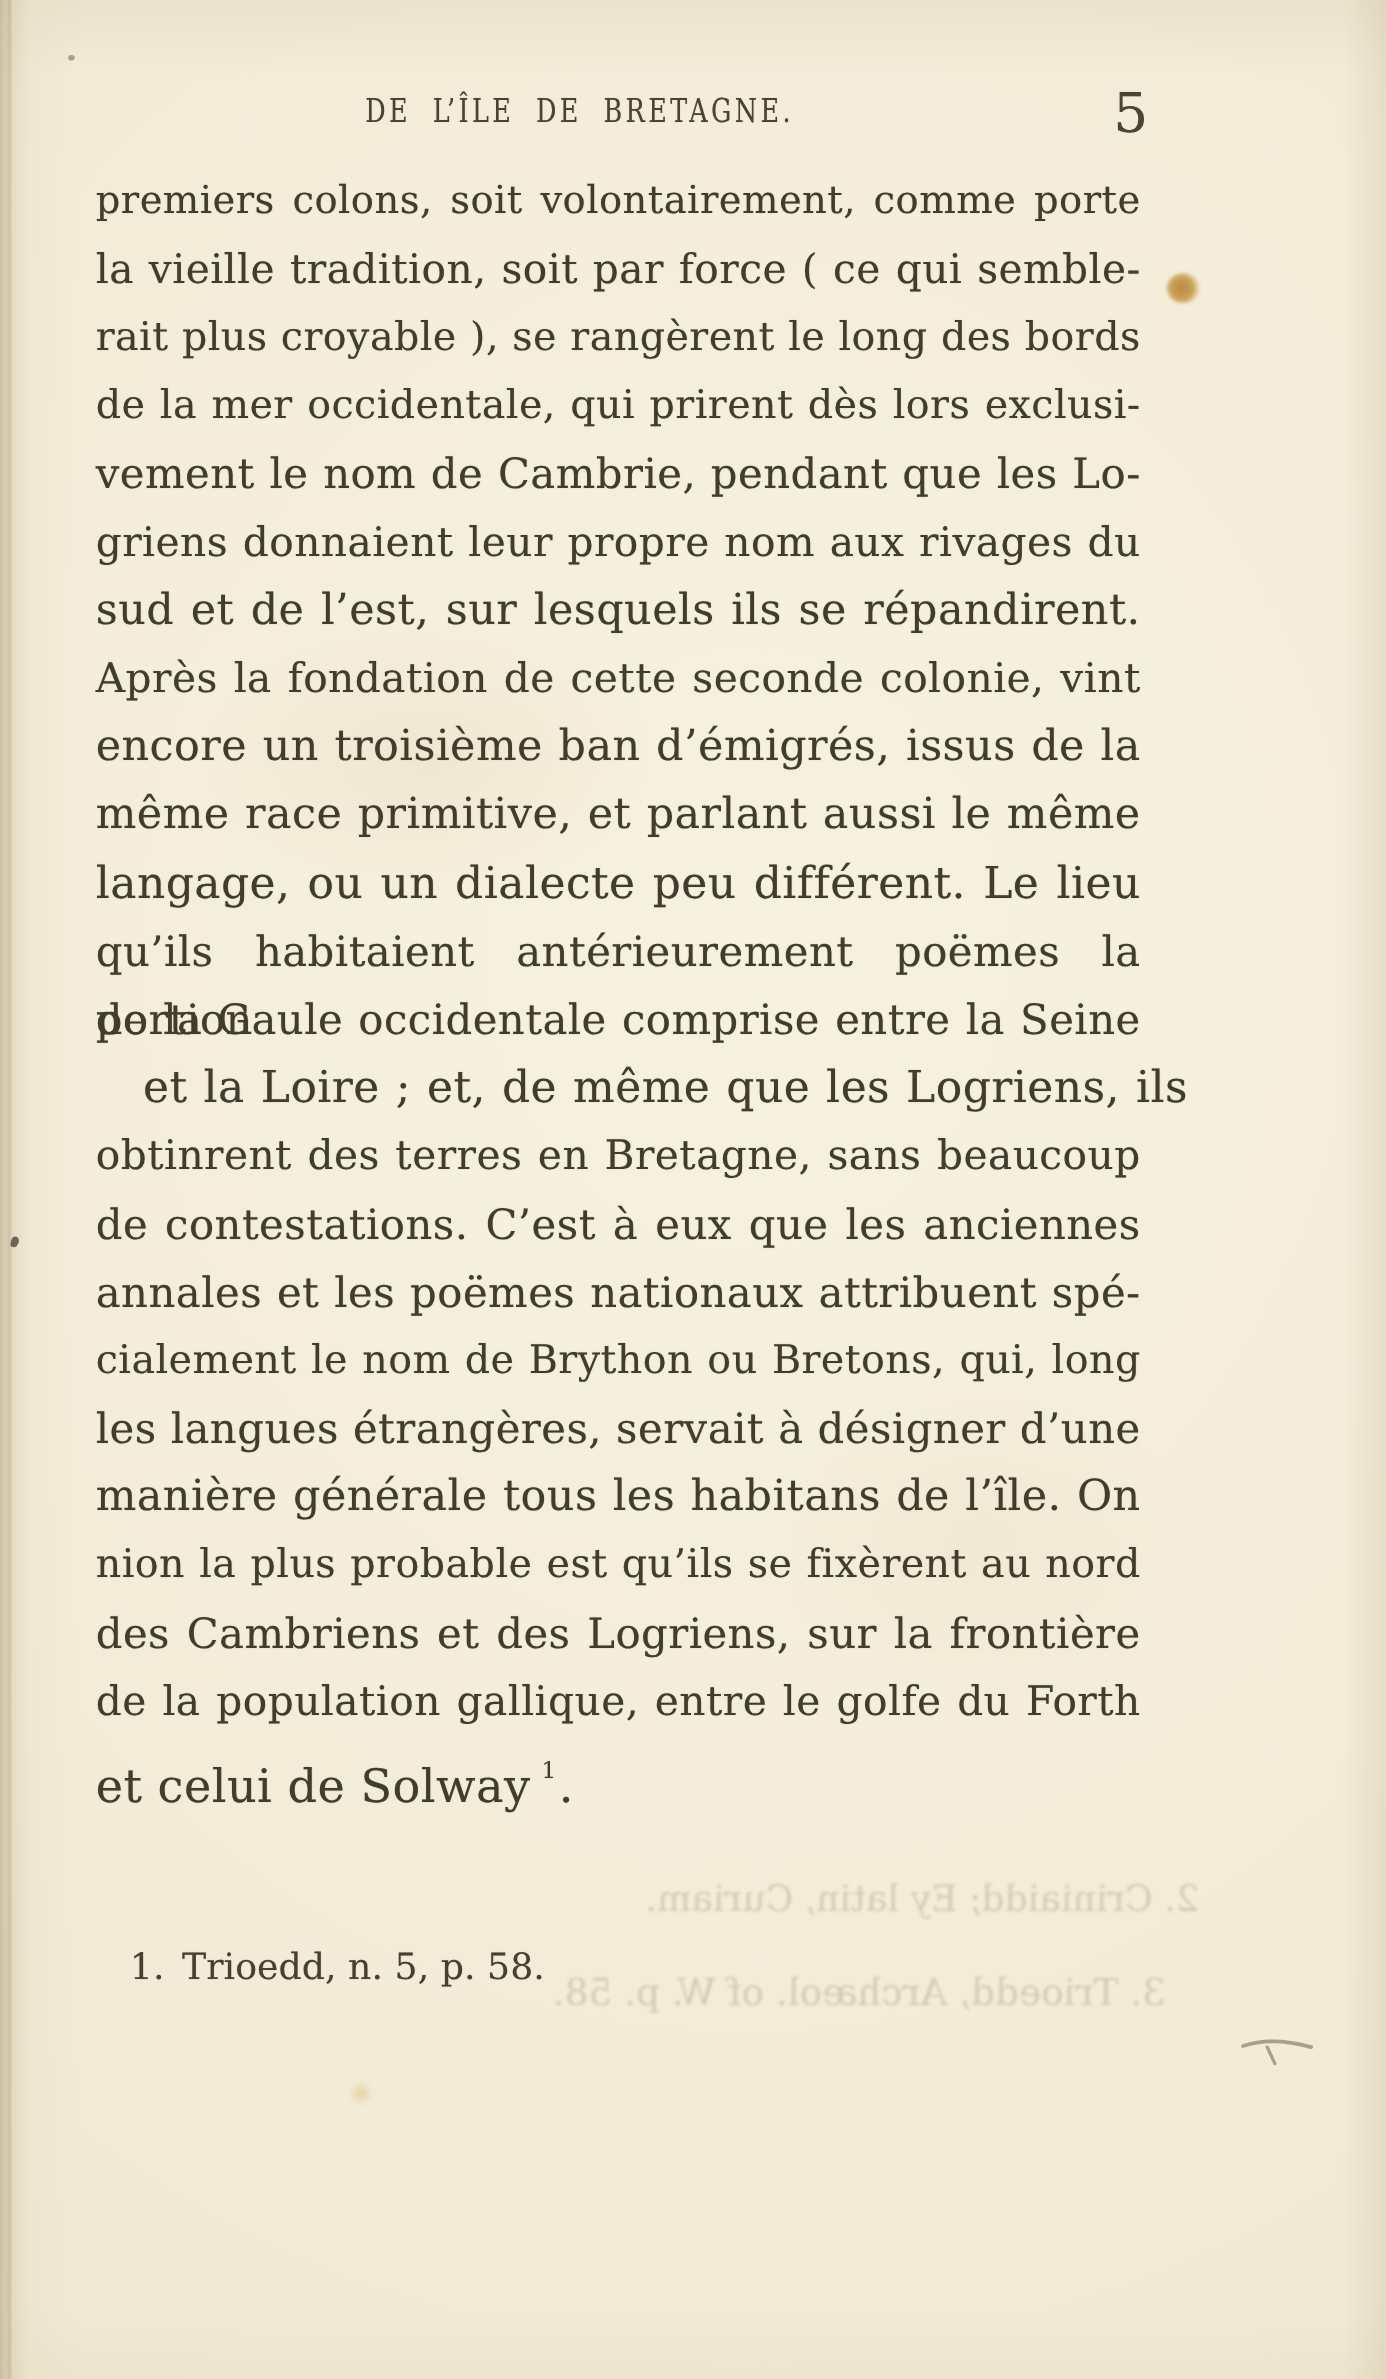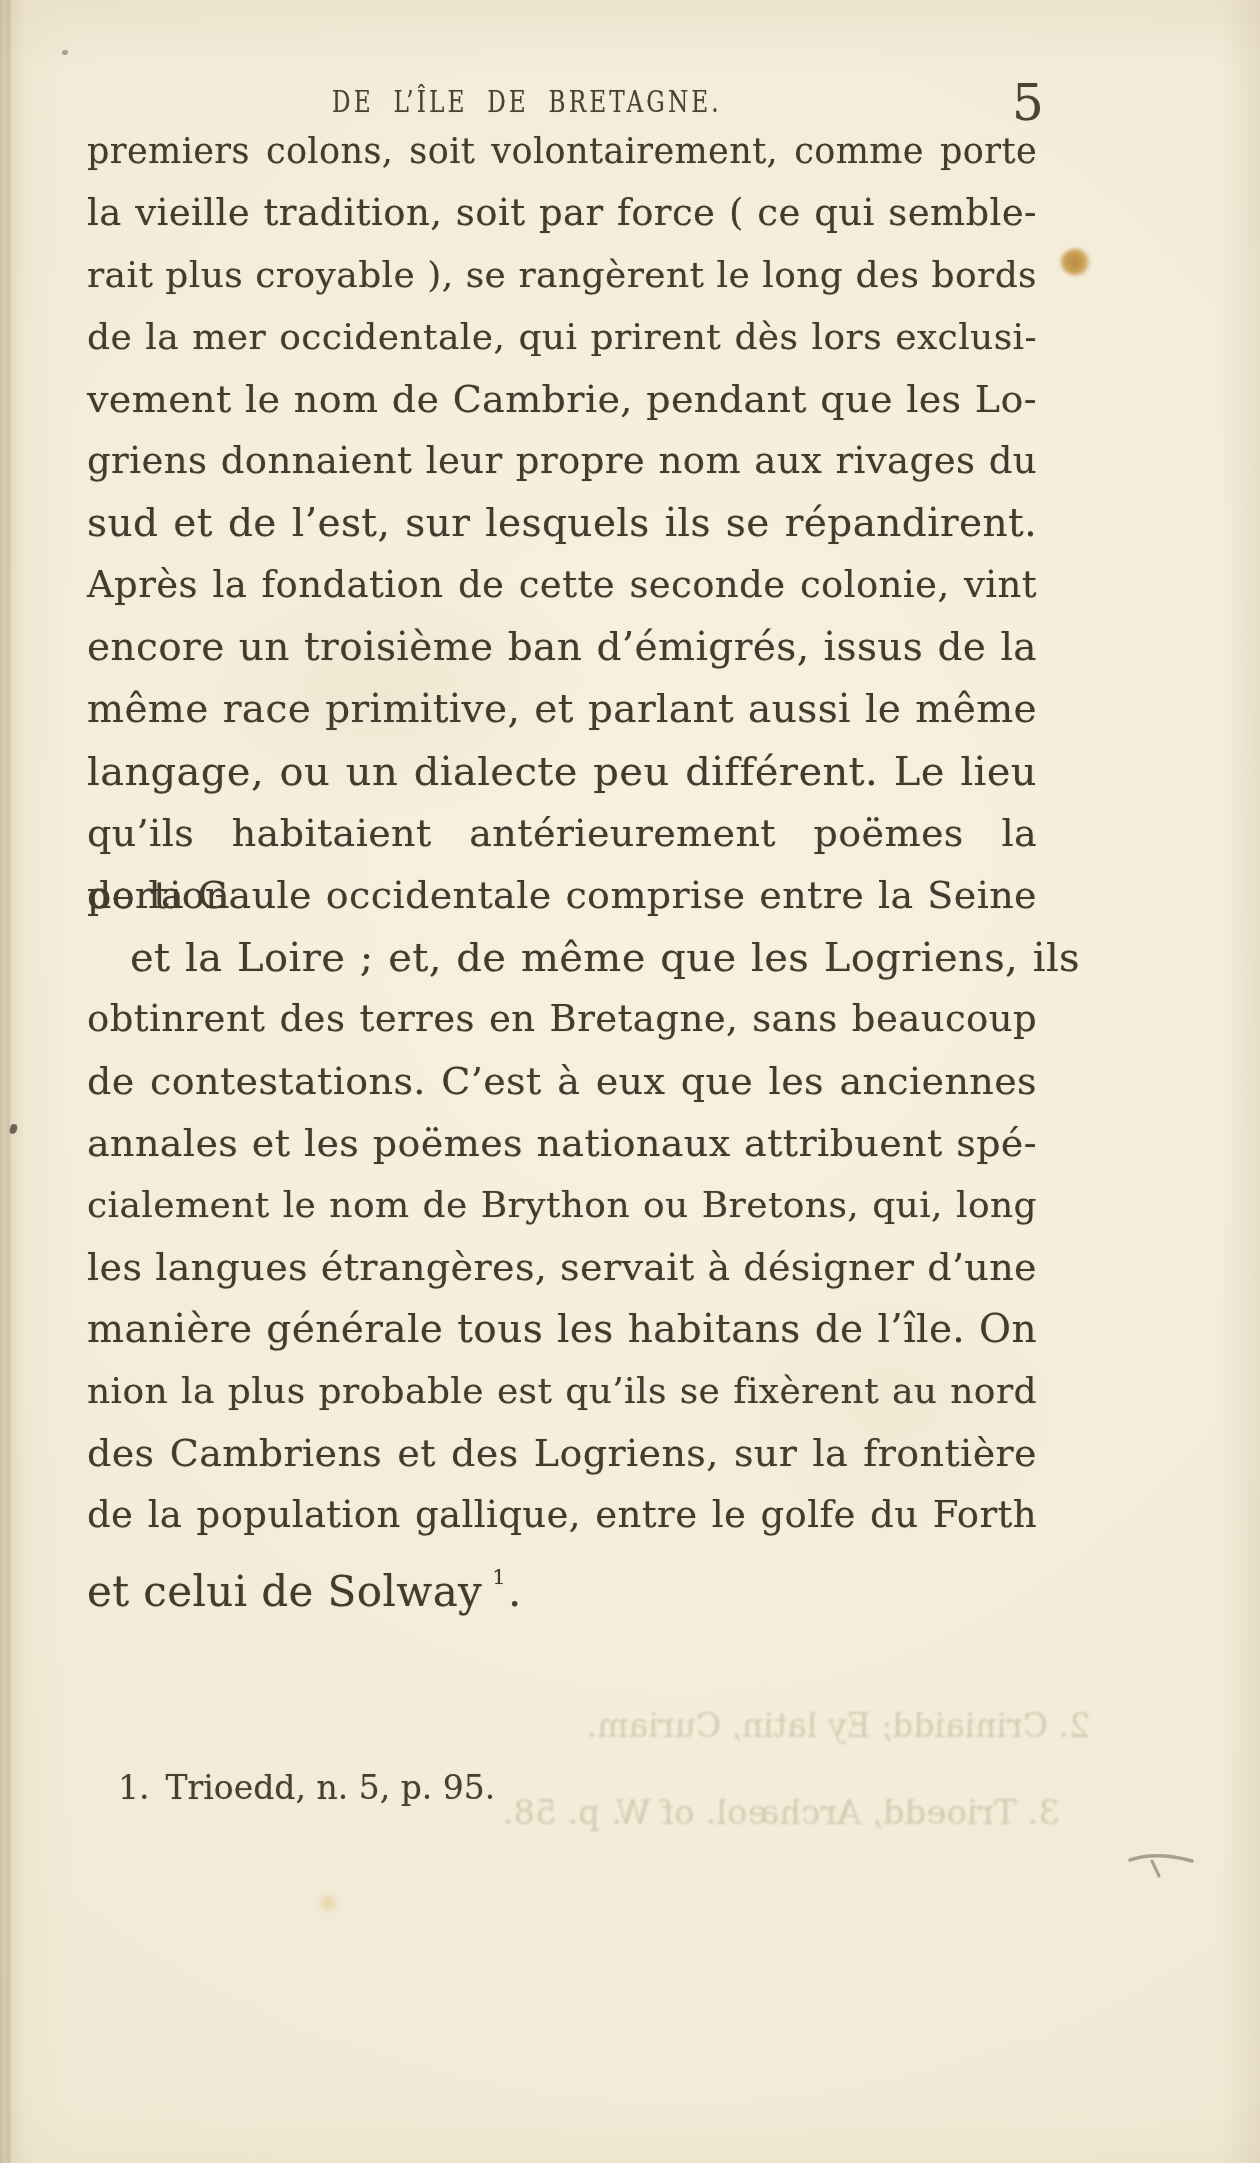--- a/index.html
+++ b/index.html
@@ -24,21 +24,21 @@
   .head-title{
     position:absolute;left:332px;top:84px;display:inline-block;white-space:nowrap;
     font-size:30px;letter-spacing:4px;word-spacing:12px;color:#4a4335;
     transform-origin:left center;text-shadow:0 0 1px rgba(74,67,53,.35);
   }
   .page-num{
     position:absolute;left:1012px;top:74px;font-size:50px;color:#4a4436;
     text-shadow:0 0 1px rgba(74,68,54,.3);
   }
 
-  .body-text{position:absolute;left:87px;top:120px;width:950px;}
+  .body-text{position:absolute;left:87px;top:152px;width:950px;}
   .line{
     width:950px;height:62px;line-height:62px;font-size:42px;
     text-align:justify;text-align-last:justify;
     letter-spacing:.4px;color:#423c2e;
     text-shadow:0 0 1px rgba(64,58,44,.38);
   }
   .line.last{text-align:left;text-align-last:left;}
   .fnref{font-size:21px;vertical-align:22px;margin-left:10px;margin-right:2px;}
 
   .footnote{
@@ -106,21 +106,21 @@
       </div>
     <div class="line last" style="">
       <span>et celui de Solway</span><sup class="fnref">1</sup><span>.</span>
     </div>
   </main>
 
   <div class="ghost g1">2. Criniaidd; Ey latin, Curiam.</div>
   <div class="ghost g2">3. Trioedd, Archæol. of W. p. 58.</div>
 
   <div class="footnote">
-    <span class="marker">1.</span><span>Trioedd, n. 5, p. 95.</span>
+    <span class="marker">1.</span><span>Trioedd, n. 5, p. 58.</span>
   </div>
 
   <div class="stain s1"></div>
   <div class="stain s2"></div>
   <div class="speck k1"></div>
   <div class="speck k2"></div>
 
   <svg class="pencil-mark" viewBox="0 0 72 36" xmlns="http://www.w3.org/2000/svg">
     <path d="M4 12 C 22 6, 44 7, 66 13" stroke="#857960" stroke-width="3.5" fill="none" stroke-linecap="round"></path>
     <path d="M26 13 L 33 28" stroke="#857960" stroke-width="3" fill="none" stroke-linecap="round"></path>

